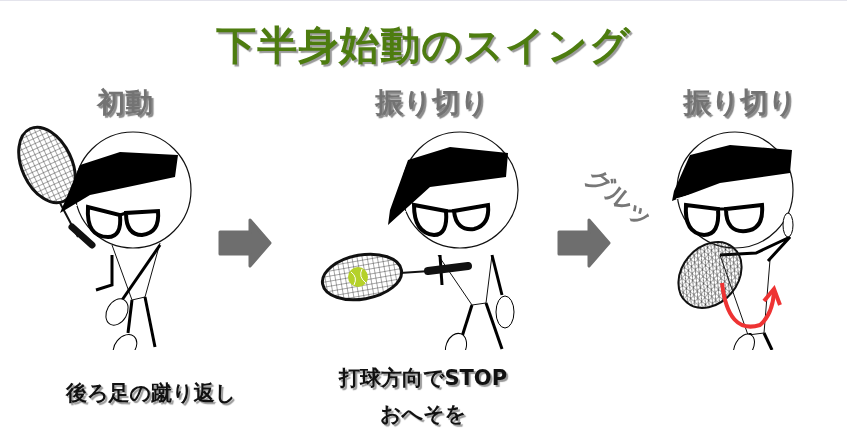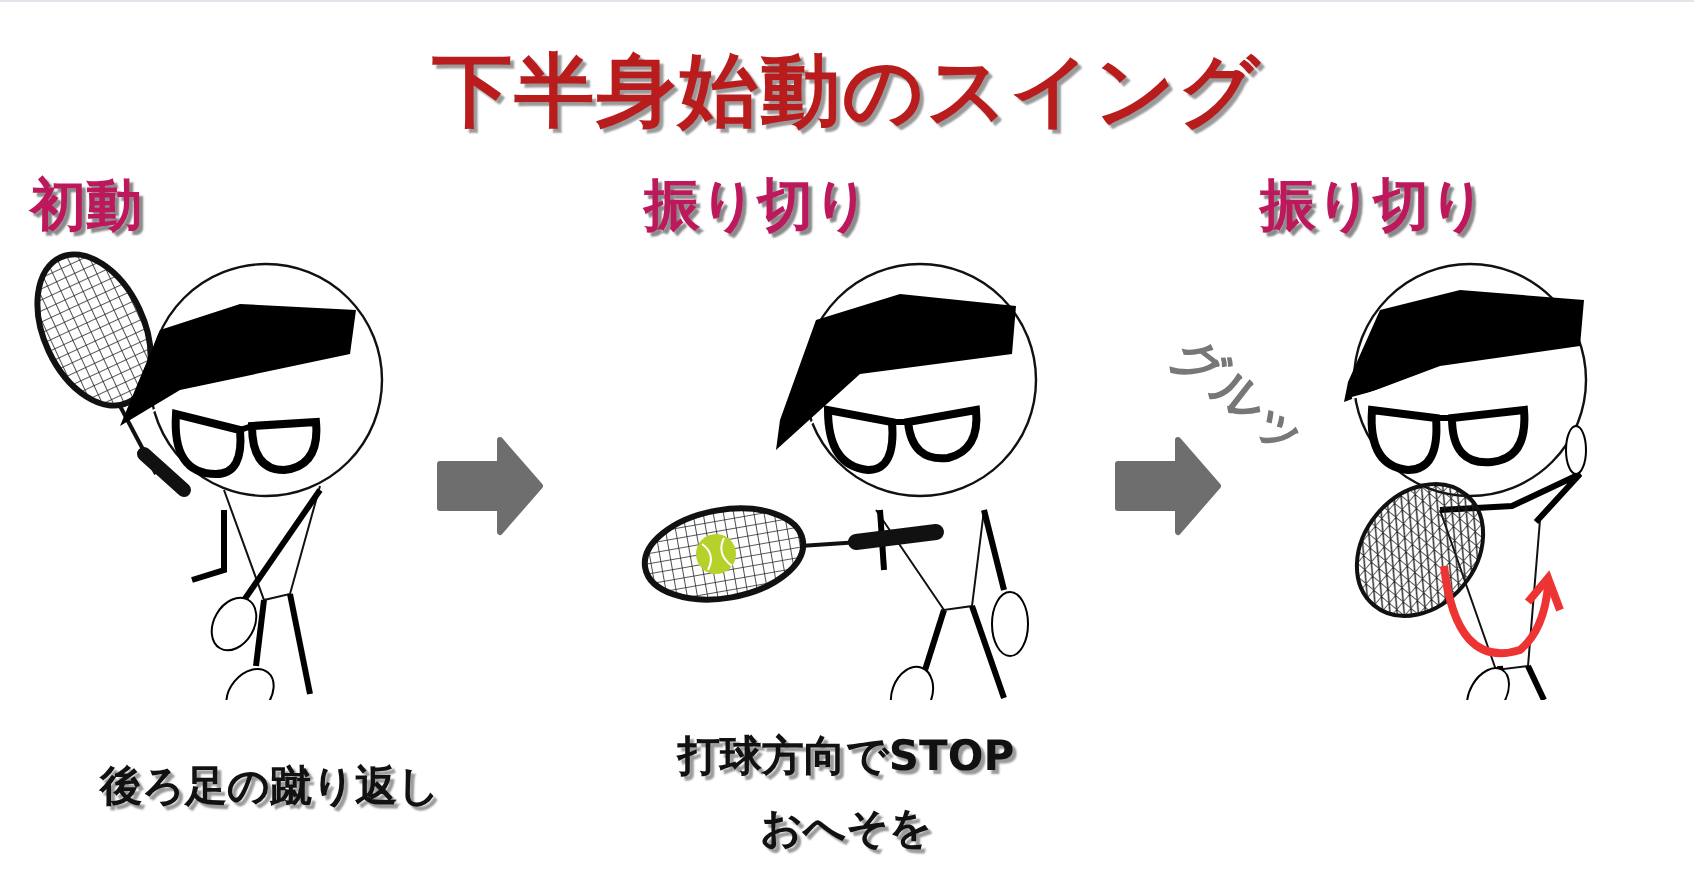--- a/index.html
+++ b/index.html
@@ -6,26 +6,26 @@
   body {
     width: 847px; height: 444px; overflow: hidden;
     background: #ffffff;
     font-family: "DejaVu Sans", sans-serif;
     position: relative;
   }
   .topline { position: absolute; left: 0; top: 0; width: 847px; height: 1px; background: #e4e4ec; }
   .title {
     position: absolute; left: 0; width: 847px; top: 18px;
     text-align: center; font-size: 40px; font-weight: bold;
-    color: #b91c1c; letter-spacing: 1px;
+    color: #4d7c0f; letter-spacing: 1px;
     text-shadow: 2px 2px 1px #9a9a9a;
   }
   .step-title {
     position: absolute; top: 84px; font-size: 28px; font-weight: bold;
-    color: #be185d; width: 220px;
+    color: #737373; text-align: center; width: 220px;
     text-shadow: 2px 2px 1px #8a8a8a;
   }
   .caption {
     position: absolute; font-size: 21px; font-weight: bold; color: #111;
     text-align: center; line-height: 36px;
     text-shadow: 2px 2px 1px #9a9a9a;
   }
   .fig { position: absolute; }
   .arrow { position: absolute; }
   .guru {
@@ -141,21 +141,21 @@
   </g>
 
   <path d="M62 158 Q68 210 100 200 Q112 190 114 168" stroke="#ee3333" stroke-width="4" fill="none"></path>
   <path d="M104 176 L114 164 L120 180" stroke="#ee3333" stroke-width="4" fill="none"></path>
 
   <path d="M90 208 L92 232" stroke="#000" stroke-width="3"></path>
   <path d="M104 208 L112 225" stroke="#000" stroke-width="3"></path>
   <ellipse cx="84" cy="222" rx="9" ry="14" transform="rotate(30 84 222)" fill="#fff" stroke="#000" stroke-width="1"></ellipse>
 </svg>
 
-<div class="caption" style="left:0px;top:375px;width:240px;padding-left:15px;">
+<div class="caption" style="left:16px;top:375px;width:240px;padding-left:15px;">
   <div>後ろ足の蹴り返し</div>
 </div>
 <div class="caption" style="left:318px;top:360px;width:210px;">
   <div>打球方向でSTOP</div>
   <div>おへそを</div>
 </div>
 <div class="caption" style="left:610px;top:360px;width:237px;">
 </div>
 
 </body></html>

